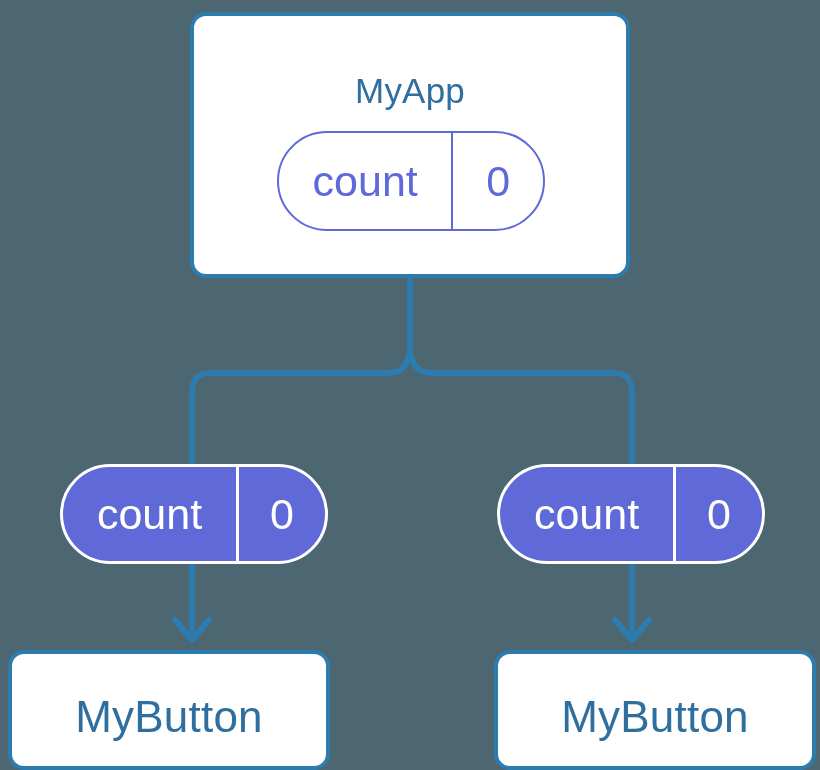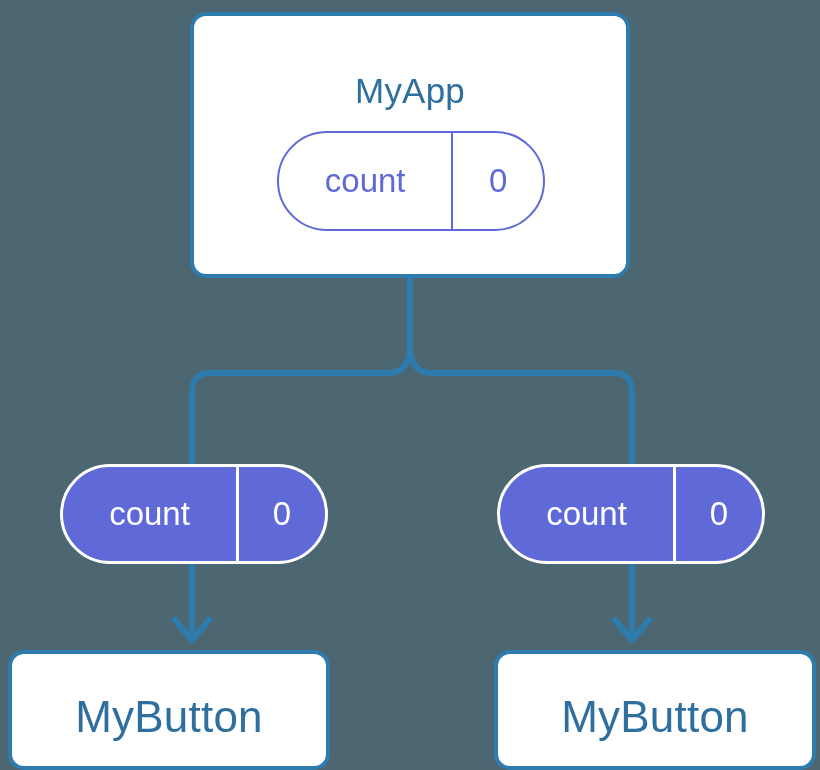--- a/index.html
+++ b/index.html
@@ -78,21 +78,21 @@
     height: 100px;
     border-radius: 50px;
     z-index: 3;
     overflow: hidden;
   }
   .capsule .cap-key,
   .capsule .cap-val {
     display: flex;
     align-items: center;
     justify-content: center;
-    font-size: 33px;
+    font-size: 43px;
     white-space: nowrap;
   }
 
   
   .capsule.outline {
     background: #ffffff;
     border: 2px solid #5f6ad8;
   }
   .capsule.outline .cap-key,
   .capsule.outline .cap-val { color: #5f6ad8; }

